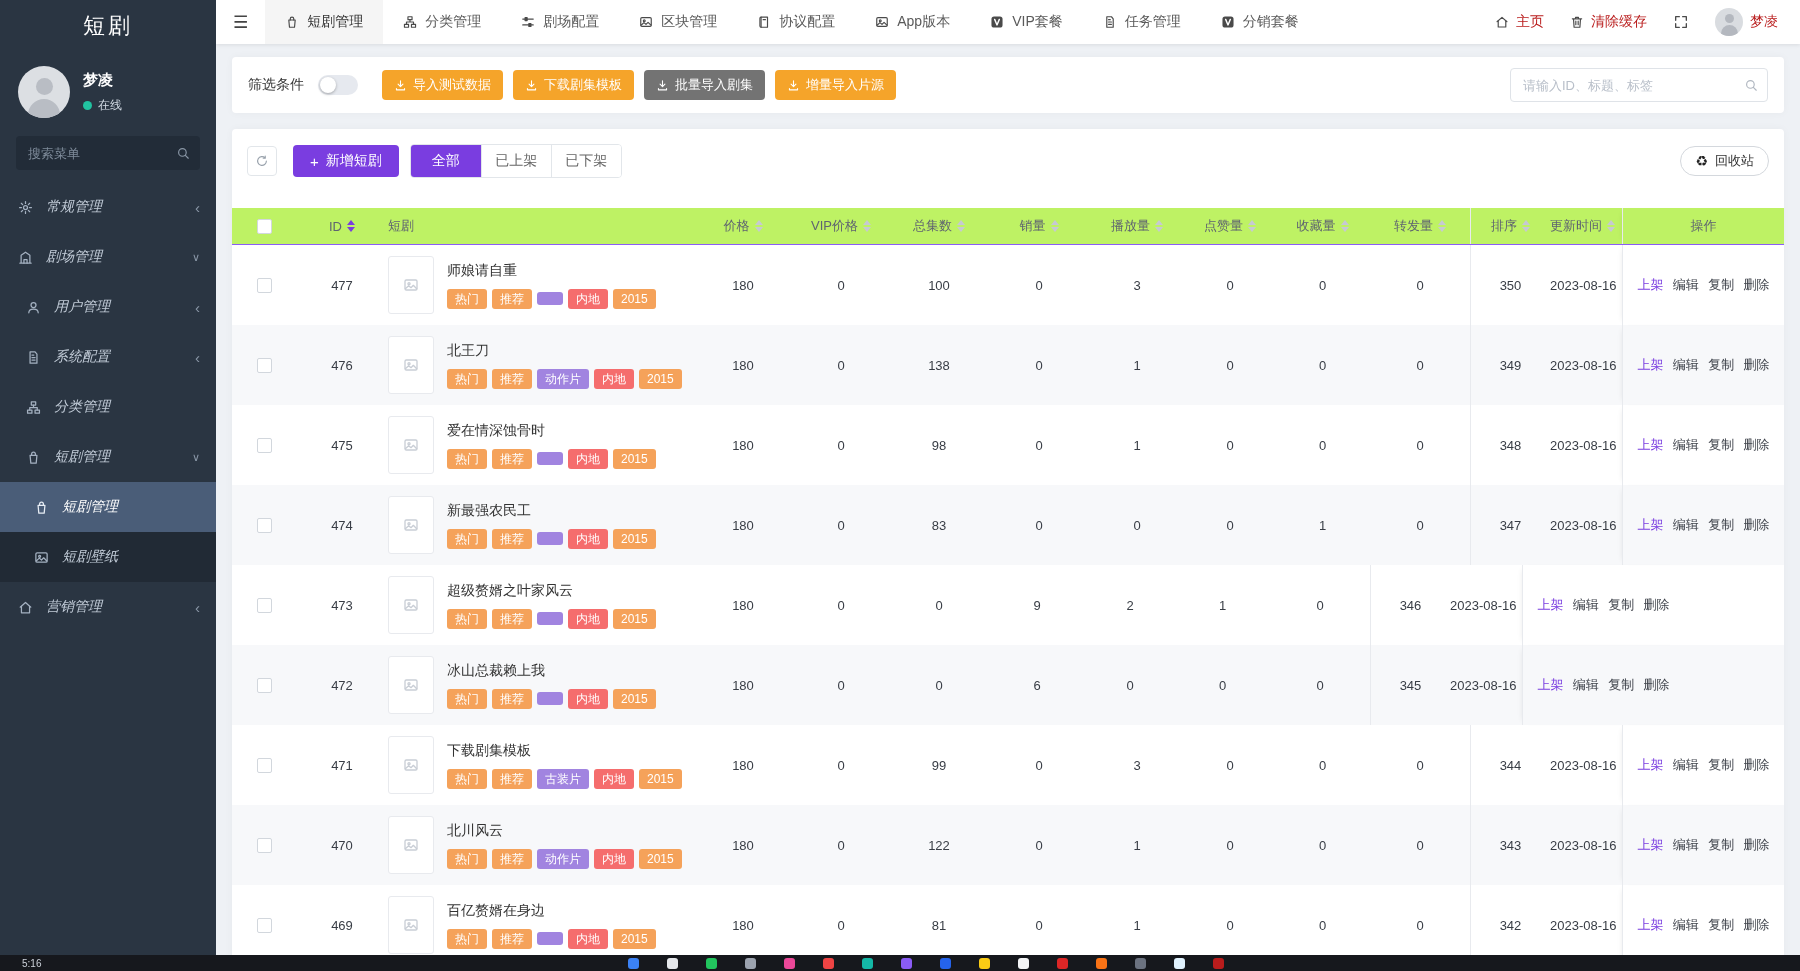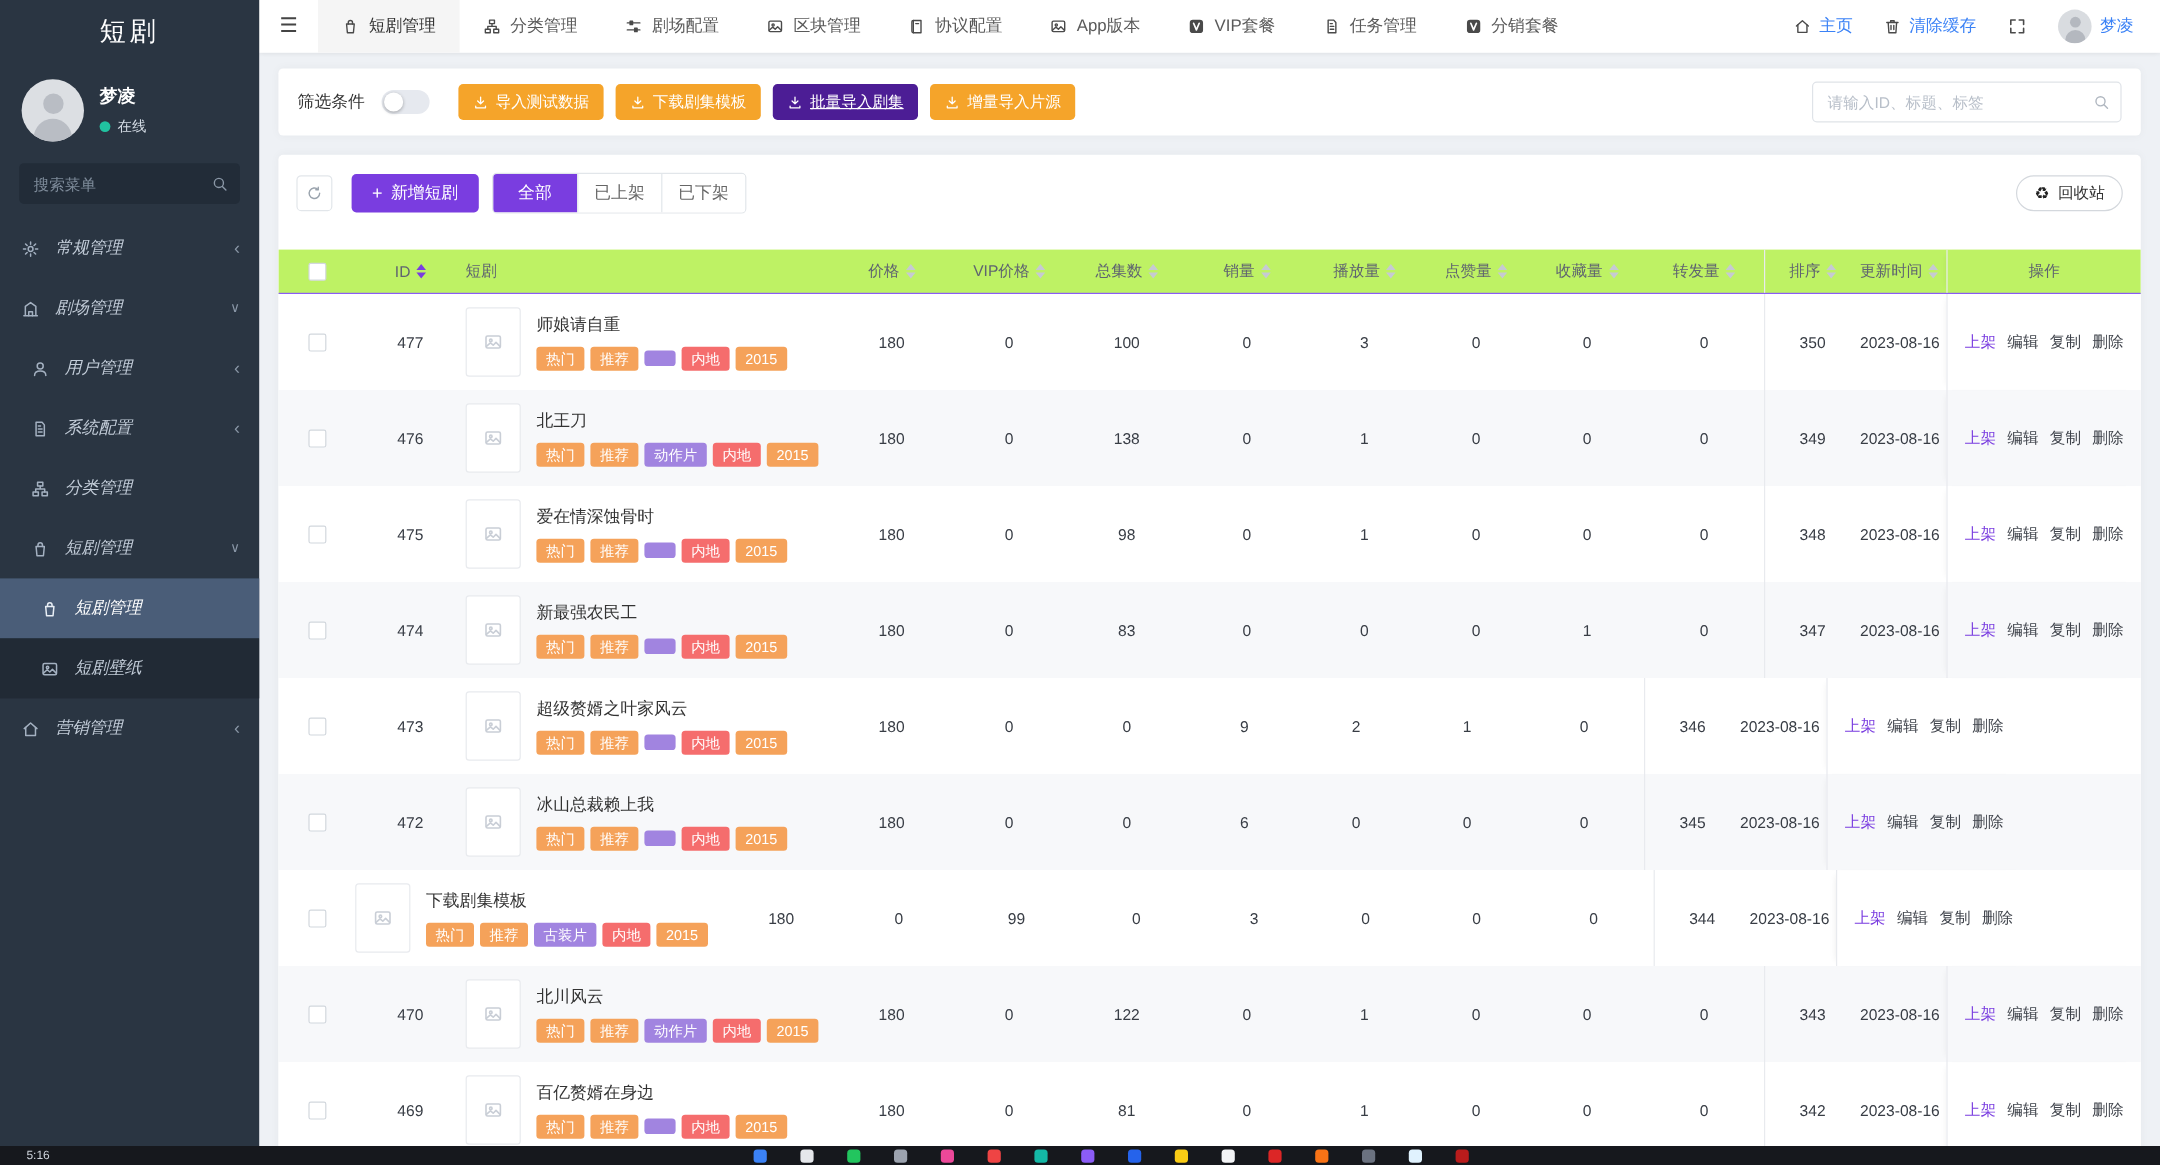--- a/index.html
+++ b/index.html
@@ -38,21 +38,21 @@
 
   
   .main { margin-left:216px; }
   .topnav { height:44px; background:#fff; display:flex; align-items:center; box-shadow:0 1px 4px rgba(0,0,0,.09); position:relative; z-index:5; }
   .hamburger { padding:0 17px; font-size:17px; color:#444; cursor:pointer; }
   .nav-tabs { display:flex; height:44px; }
   .nav-tab { height:44px; display:flex; align-items:center; gap:8px; padding:0 20px; font-size:14px; color:#5a5a5a; cursor:pointer; white-space:nowrap; }
   .nav-tab.active { background:#f5f5f5; color:#333; }
   .nav-tab .ic { color:#4a4a4a; font-size:14px; }
   .topnav-right { margin-left:auto; display:flex; align-items:center; gap:26px; padding-right:22px; }
-  .tn-item { display:flex; align-items:center; gap:7px; font-size:14px; color:#3b82f6; cursor:pointer; white-space:nowrap; }
+  .tn-item { display:flex; align-items:center; gap:7px; font-size:14px; color:#b91c1c; cursor:pointer; white-space:nowrap; }
   .tn-item .ic { font-size:14px; color:#4a4a4a; }
   .mini-avatar { width:28px; height:28px; border-radius:50%; background:#d9dcе0; background:#d9dce0; position:relative; overflow:hidden; }
   .mini-avatar::before { content:''; position:absolute; width:9px; height:9px; border-radius:50%; background:#b4b8bf; left:9.5px; top:6px; }
   .mini-avatar::after { content:''; position:absolute; width:17px; height:11px; border-radius:9px 9px 0 0; background:#b4b8bf; left:5.5px; top:17px; }
 
   
   .filter-card { margin:13px 16px 16px; background:#fff; border-radius:4px; height:56px; display:flex; align-items:center; padding:0 16px; gap:14px; box-shadow:0 0 8px rgba(0,0,0,.04); }
   .filter-label { font-size:14px; color:#333; }
   .toggle { width:40px; height:20px; border-radius:10px; background:#e6e9ef; position:relative; cursor:pointer; flex:none; margin-right:10px; }
   .toggle::after { content:''; position:absolute; left:2px; top:2px; width:16px; height:16px; border-radius:50%; background:#fff; box-shadow:0 1px 3px rgba(0,0,0,.3); }
@@ -378,21 +378,21 @@
         </button>
         <button class="btn-orange" style="background: rgb(245, 164, 42);">
           <span class="ic">
             <svg viewBox="0 0 24 24" fill="none" stroke="currentColor" stroke-width="2" stroke-linecap="round" stroke-linejoin="round">
               <path d="M12 3.5V13M7.5 9.5L12 14l4.5-4.5"></path>
               <path d="M4.5 17.5V20h15v-2.5"></path>
             </svg>
           </span>
           <span>下载剧集模板</span>
         </button>
-        <button class="btn-orange" style="background: #4c1d95; text-decoration: underline;">
+        <button class="btn-orange" style="background: #737373;">
           <span class="ic">
             <svg viewBox="0 0 24 24" fill="none" stroke="currentColor" stroke-width="2" stroke-linecap="round" stroke-linejoin="round">
               <path d="M12 3.5V13M7.5 9.5L12 14l4.5-4.5"></path>
               <path d="M4.5 17.5V20h15v-2.5"></path>
             </svg>
           </span>
           <span>批量导入剧集</span>
         </button>
         <button class="btn-orange" style="background: rgb(245, 164, 42);">
           <span class="ic">
@@ -781,20 +781,21 @@
             <span class="alink" style="color:#7a3de0">上架</span>
             <span class="alink" style="">编辑</span>
             <span class="alink" style="">复制</span>
             <span class="alink" style="">删除</span>
           </div>
         </div>
         <div class="tr">
           <div class="td c-select">
             <span class="cb"></span>
           </div>
+          <div class="td c-id num">471</div>
           <div class="td c-drama">
             <span class="cover">
               <span class="ic">
                 <svg viewBox="0 0 24 24" fill="none" stroke="currentColor" stroke-width="2" stroke-linecap="round" stroke-linejoin="round">
                   <rect x="3" y="4.5" width="18" height="15" rx="2"></rect>
                   <circle cx="9" cy="10" r="1.6"></circle>
                   <path d="M3.5 17.5l5-4.5 3.5 3 3.5-3.5 5 5"></path>
                 </svg>
               </span>
             </span>

